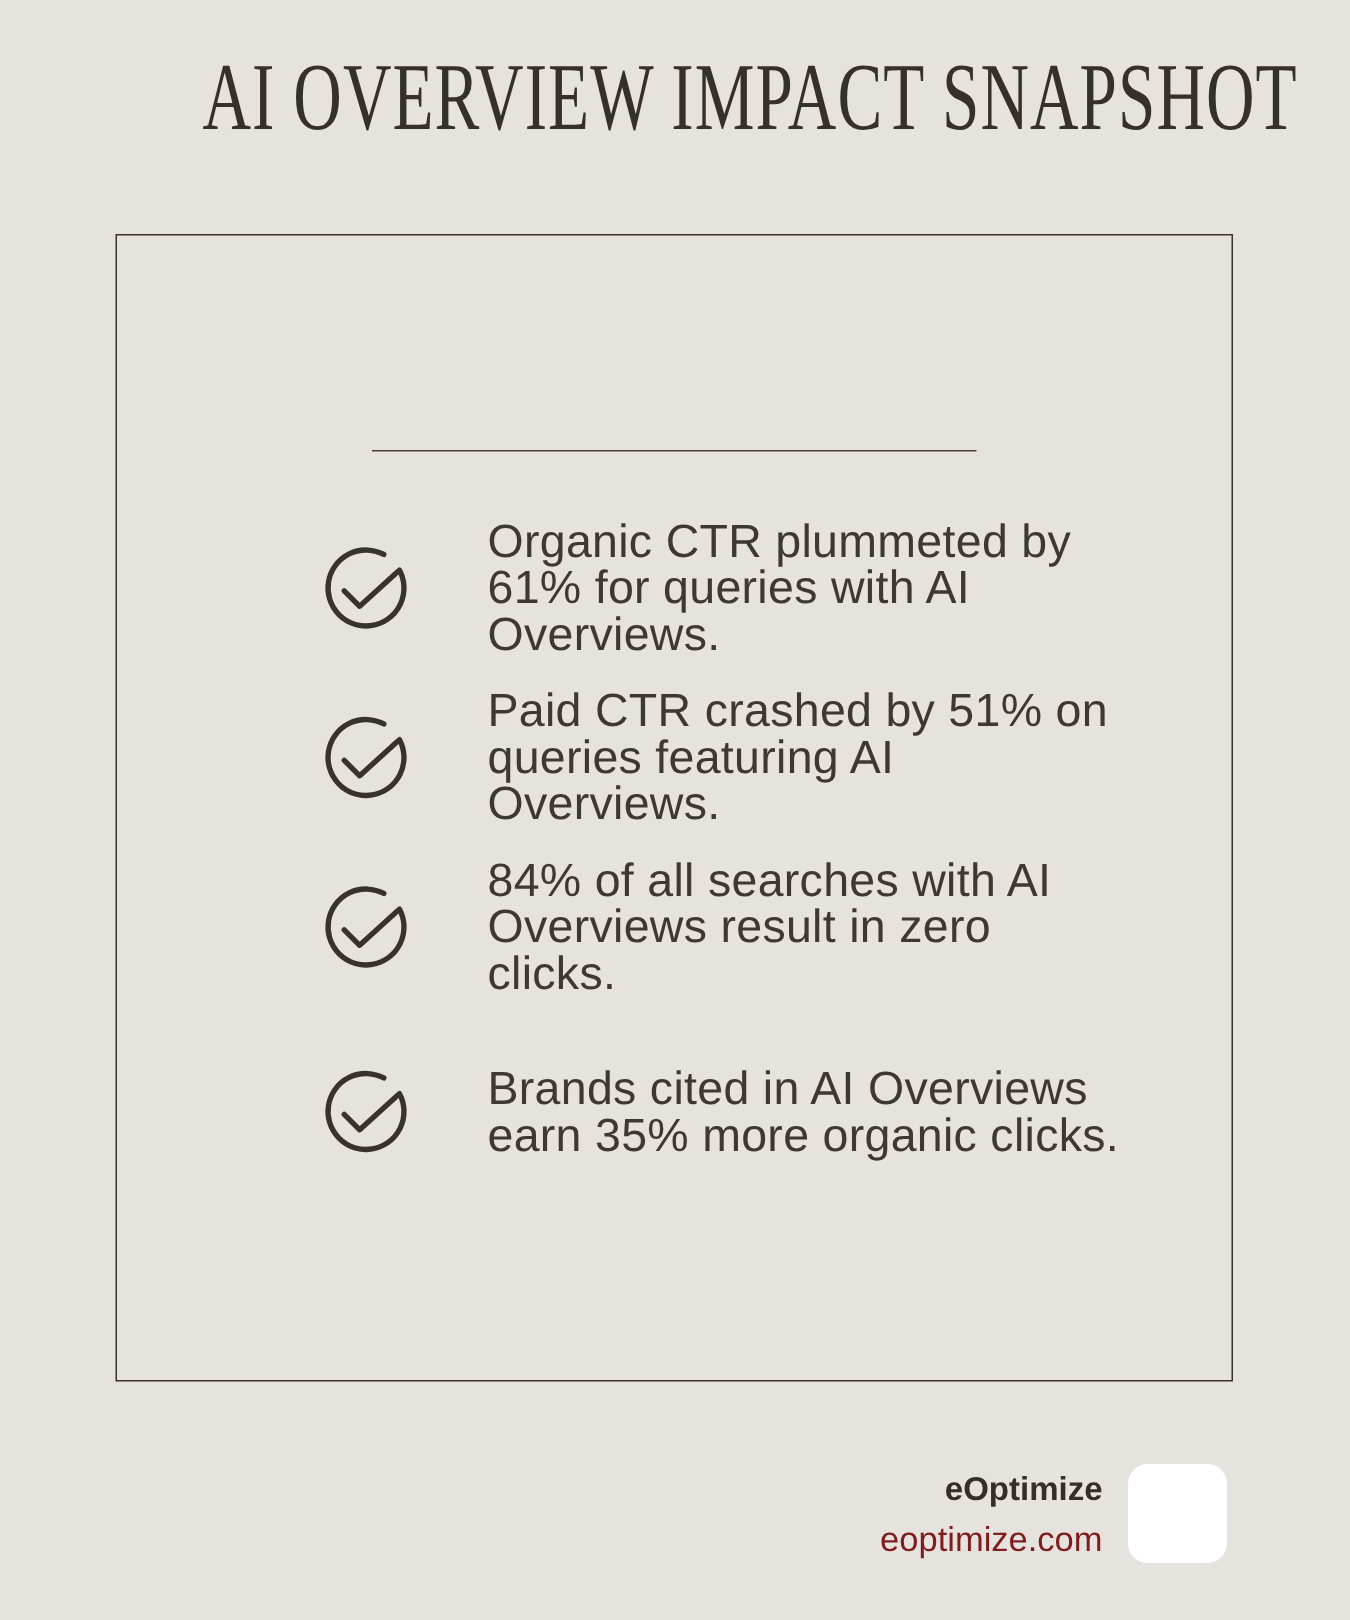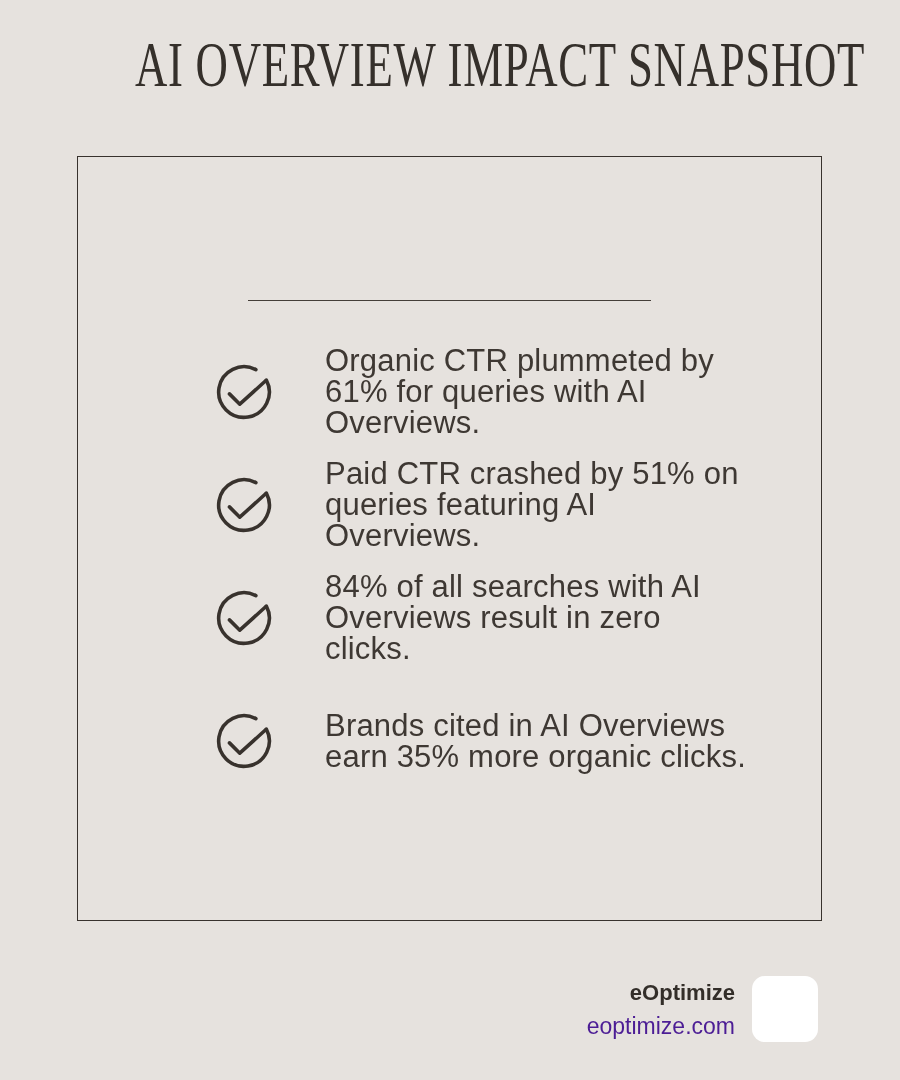--- a/index.html
+++ b/index.html
@@ -94,21 +94,21 @@
     font-size: 22px;
     line-height: 26px;
     color: #332e29;
     margin-bottom: 7px;
   }
 
   .website {
     font-weight: 400;
     font-size: 23px;
     line-height: 26px;
-    color: #4c1d95;
+    color: #7f1d1d;
   }
 
   .logo-box {
     width: 66px;
     height: 66px;
     background: #ffffff;
     border-radius: 13px;
   }
 </style>
 </head>

